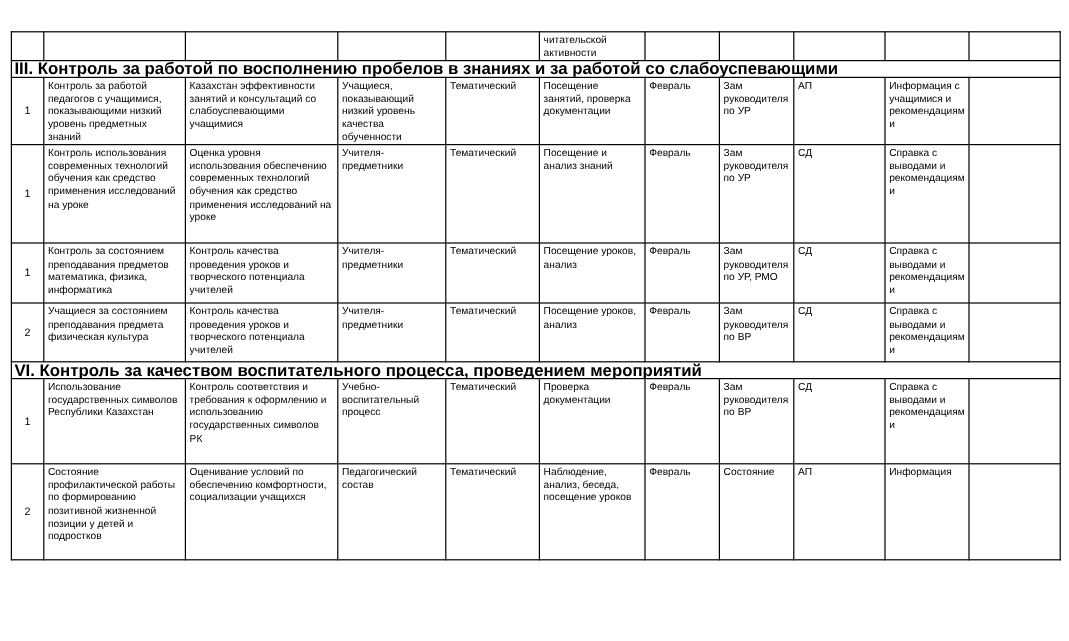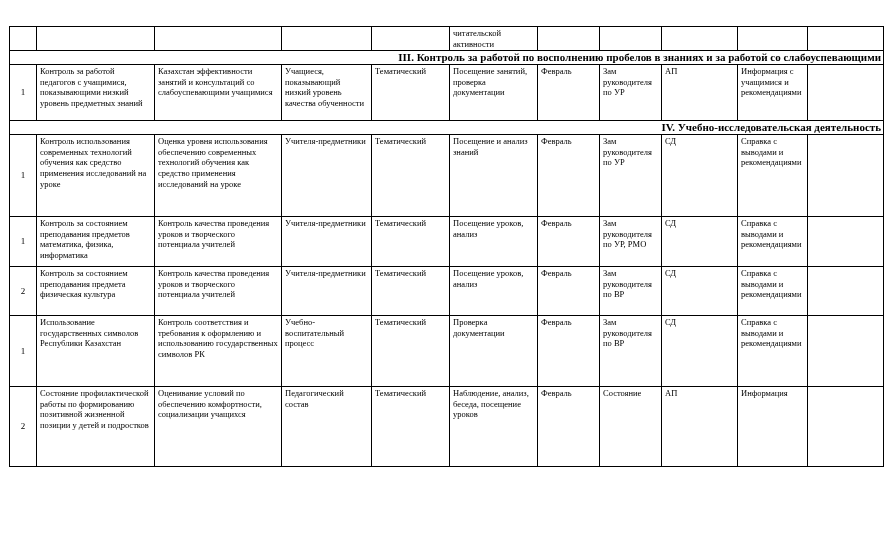--- a/index.html
+++ b/index.html
@@ -1,21 +1,21 @@
 <!DOCTYPE html>
 <html><head>
 <meta charset="utf-8">
 <style>
   html, body { margin:0; padding:0; background:#ffffff; }
   .page {
     position:relative;
     width:891px; height:534px;
     background:#ffffff;
     overflow:hidden;
-    font-family:Liberation Serif, serif;
+    font-family:Liberation Sans, sans-serif;
     color:#000;
   }
   table.plan {
     position:absolute; left:9px; top:26px;
     width:874px;
     border-collapse:collapse;
     table-layout:fixed;
   }
   table.plan td {
     border:1px solid #000;
@@ -26,24 +26,24 @@
     overflow:hidden;
     overflow-wrap:break-word;
     word-break:break-word;
   }
   table.plan td.num {
     text-align:center;
     vertical-align:middle;
     font-size:9px;
   }
   table.plan td.section {
-    text-align:right;
+    text-align:left;
     vertical-align:middle;
     font-weight:bold;
-    font-size:11px;
+    font-size:14px;
     line-height:11px;
     padding:0 2px;
   }
 </style>
 </head>
 <body>
 
 <div class="page">
   <table class="plan">
     <colgroup>
@@ -85,23 +85,20 @@
       <td>Учащиеся, показывающий низкий уровень качества обученности</td>
       <td>Тематический</td>
       <td>Посещение занятий, проверка документации</td>
       <td>Февраль</td>
       <td>Зам руководителя по УР</td>
       <td>АП</td>
       <td>Информация с учащимися и рекомендациями</td>
       <td></td>
     </tr>
 
-    <tr style="height:14px">
-      <td class="section" colspan="11">IV. Учебно-исследовательская деятельность</td>
-    </tr>
     <tr style="height:82px">
       <td class="num">1</td>
       <td>Контроль использования современных технологий обучения как средство применения исследований на уроке</td>
       <td>Оценка уровня использования обеспечению современных технологий обучения как средство применения исследований на уроке</td>
       <td>Учителя-предметники</td>
       <td>Тематический</td>
       <td>Посещение и анализ знаний</td>
       <td>Февраль</td>
       <td>Зам руководителя по УР</td>
       <td>СД</td>
@@ -117,32 +114,35 @@
       <td>Тематический</td>
       <td>Посещение уроков, анализ</td>
       <td>Февраль</td>
       <td>Зам руководителя по УР, РМО</td>
       <td>СД</td>
       <td>Справка с выводами и рекомендациями</td>
       <td></td>
     </tr>
     <tr style="height:49px">
       <td class="num">2</td>
-      <td>Контроль за состоянием преподавания предмета физическая культура</td>
+      <td>Учащиеся за состоянием преподавания предмета физическая культура</td>
       <td>Контроль качества проведения уроков и творческого потенциала учителей</td>
       <td>Учителя-предметники</td>
       <td>Тематический</td>
       <td>Посещение уроков, анализ</td>
       <td>Февраль</td>
       <td>Зам руководителя по ВР</td>
       <td>СД</td>
       <td>Справка с выводами и рекомендациями</td>
       <td></td>
     </tr>
 
+    <tr style="height:14px">
+      <td class="section" colspan="11">VI. Контроль за качеством воспитательного процесса, проведением мероприятий</td>
+    </tr>
     <tr style="height:71px">
       <td class="num">1</td>
       <td>Использование государственных символов Республики Казахстан</td>
       <td>Контроль соответствия и требования к оформлению и использованию государственных символов РК</td>
       <td>Учебно-воспитательный процесс</td>
       <td>Тематический</td>
       <td>Проверка документации</td>
       <td>Февраль</td>
       <td>Зам руководителя по ВР</td>
       <td>СД</td>

